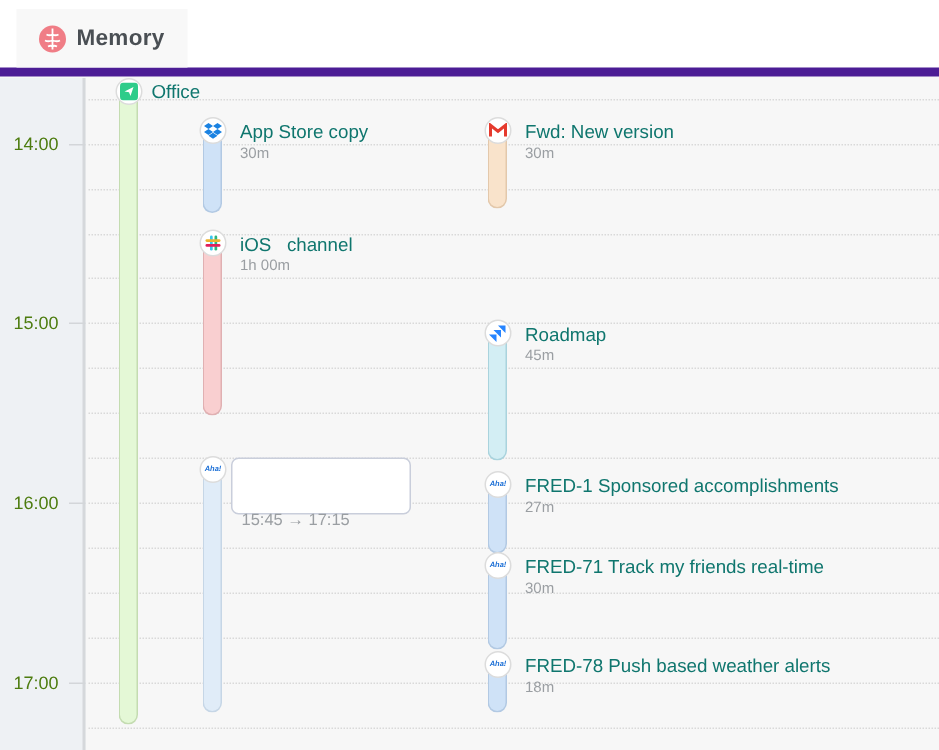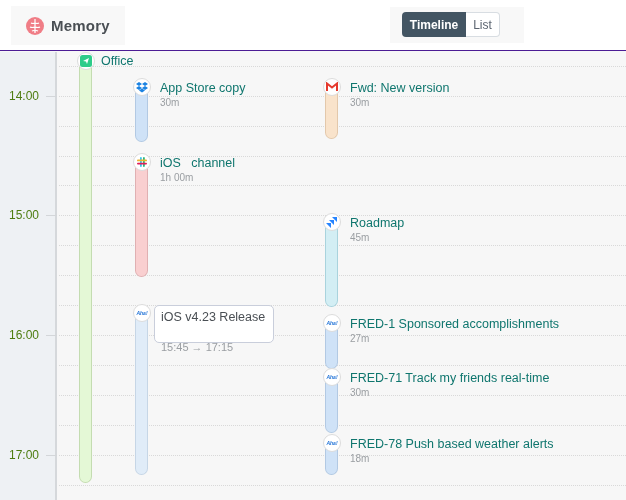--- a/index.html
+++ b/index.html
@@ -1,17 +1,17 @@
 <!DOCTYPE html>
 <html><head>
 <meta charset="utf-8">
 <style>
   * { box-sizing: border-box; margin: 0; padding: 0; }
   html, body { width: 626px; height: 500px; overflow: hidden; background: #f7f7f7; font-family: "Liberation Sans", "DejaVu Sans", sans-serif; }
-  .topbar { position: absolute; left: 0; top: 0; width: 626px; height: 51px; background: #ffffff; border-bottom: 1px solid #4c1d95; }
+  .topbar { position: absolute; left: 0; top: 0; width: 626px; height: 51px; background: #ffffff; border-bottom: 6px solid #4c1d95; }
   .brand { position: absolute; left: 11px; top: 6px; width: 114px; height: 39px; background: #f8f8f8; display: flex; align-items: center; padding-left: 14px; gap: 6px; }
   .brand-icon { width: 20px; height: 20px; }
   .brand-title { font-size: 15px; font-weight: bold; color: #4a4f54; letter-spacing: 0.2px; }
   .seg-wrap { position: absolute; left: 390px; top: 7px; width: 134px; height: 36px; background: #f8f8f8; }
   .seg { position: absolute; left: 12px; top: 5px; display: flex; height: 25px; }
   .seg-btn { font-size: 12px; display: flex; align-items: center; justify-content: center; cursor: pointer; }
   .seg-btn.active { background: #435563; color: #fff; font-weight: bold; width: 64px; border-radius: 4px 0 0 4px; }
   .seg-btn.inactive { background: #fff; color: #5b6470; width: 34px; border: 1px solid #d8dde2; border-left: none; border-radius: 0 4px 4px 0; }
   .gutter { position: absolute; left: 0; top: 52px; width: 57px; height: 448px; background: #eef1f4; border-right: 2px solid #d5d8db; }
   .hour-label { position: absolute; left: 9px; font-size: 12px; color: #4d7c0f; }
@@ -30,26 +30,20 @@
 </head>
 <body>
 
 <div class="topbar">
   <div class="brand">
     <svg class="brand-icon" viewBox="0 0 20 20">
       <circle cx="10" cy="10" r="9" fill="#f07d86"></circle>
       <path d="M10 3 V17 M6 7 Q8 8 10 7 M14 7 Q12 8 10 7 M5 11 Q7 12 10 11 M15 11 Q13 12 10 11 M7 15 Q9 14 10 15 M13 15 Q11 14 10 15" stroke="#fff" stroke-width="1.2" fill="none"></path>
     </svg>
     <span class="brand-title">Memory</span>
-  </div>
-  <div class="seg-wrap">
-    <div class="seg">
-      <div class="seg-btn active">Timeline</div>
-      <div class="seg-btn inactive">List</div>
-    </div>
   </div>
 </div>
 
 <div class="gutter">
   <span class="hour-label" style="top:37px">14:00</span>
   <div class="hour-tick" style="top:44px"></div>
   <span class="hour-label" style="top:156px">15:00</span>
   <div class="hour-tick" style="top:163px"></div>
   <span class="hour-label" style="top:276px">16:00</span>
   <div class="hour-tick" style="top:283px"></div>
@@ -121,21 +115,20 @@
   </svg>
 </div>
 <span class="ev-title" style="left:350px;top:216px;">Roadmap</span>
 <span class="ev-sub" style="left:350px;top:232px;">45m</span>
 
 <div class="bar" style="left:135px;top:316px;height:159px;background:#e0ecf8;border-color:#c6d6e6;"></div>
 <div class="icon-circle" style="left:133px;top:304px;">
   <span class="aha">Aha!</span>
 </div>
 <div class="popover">
-  <span class="t">iOS v4.23 Release</span>
   <span class="s">15:45 → 17:15</span>
 </div>
 
 <div class="bar" style="left:325px;top:326px;height:43px;background:#cfe2f7;border-color:#b2c9e3;"></div>
 <div class="icon-circle" style="left:323px;top:314px;">
   <span class="aha">Aha!</span>
 </div>
 <span class="ev-title" style="left:350px;top:317px;">FRED-1 Sponsored accomplishments</span>
 <span class="ev-sub" style="left:350px;top:333px;">27m</span>
 

